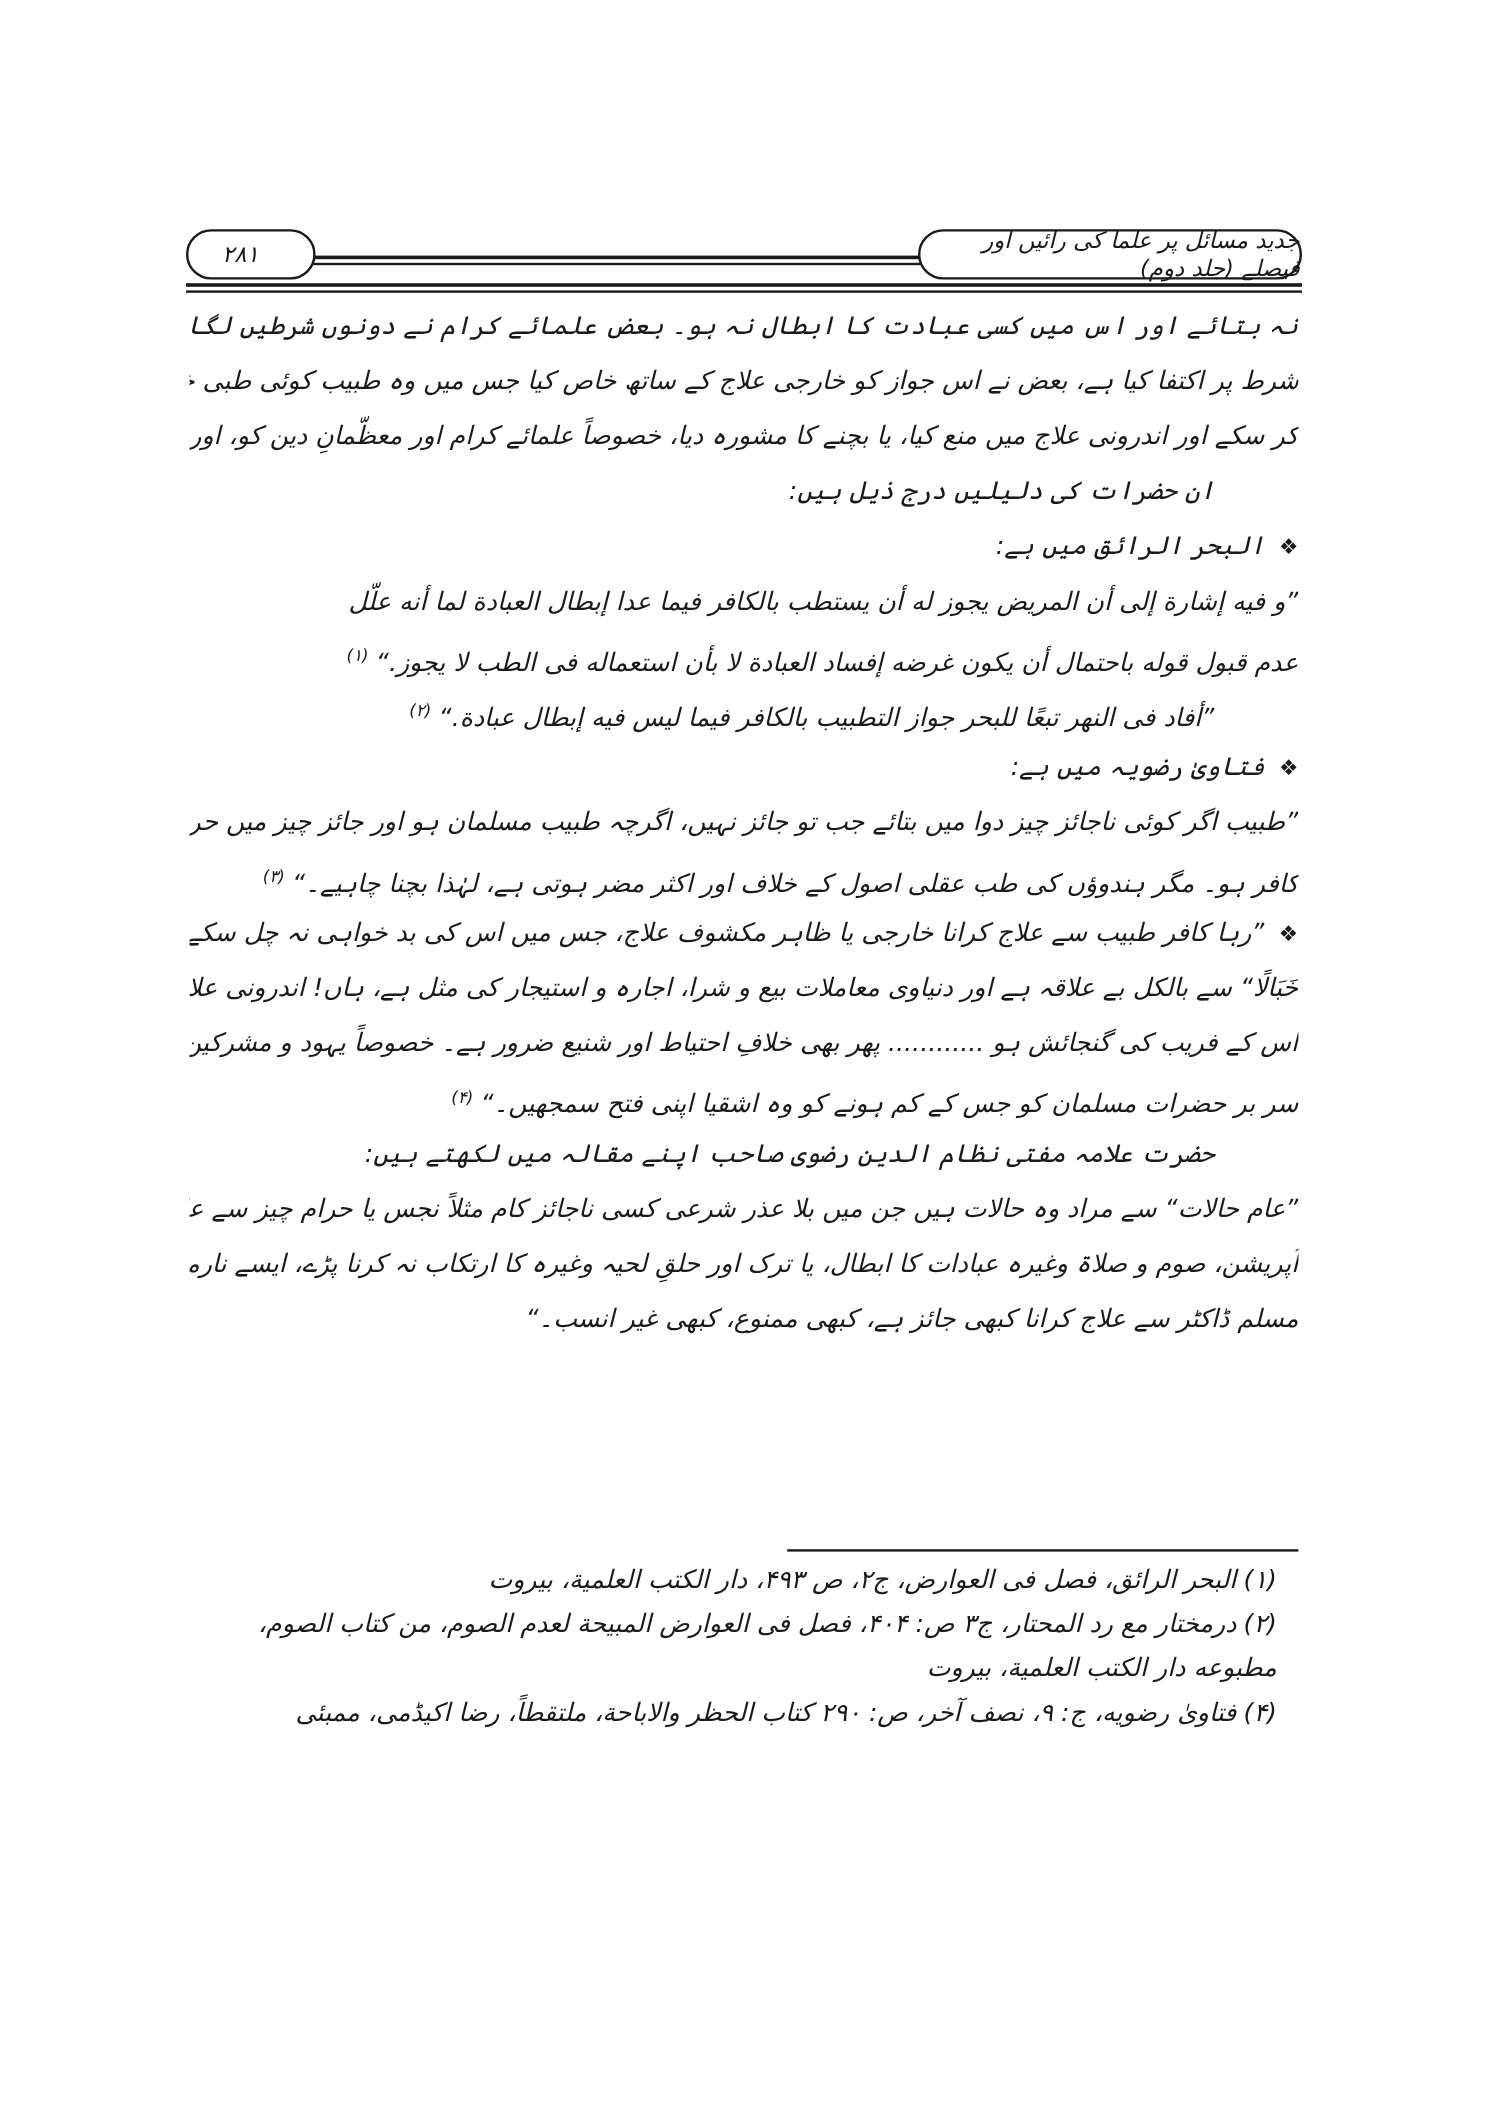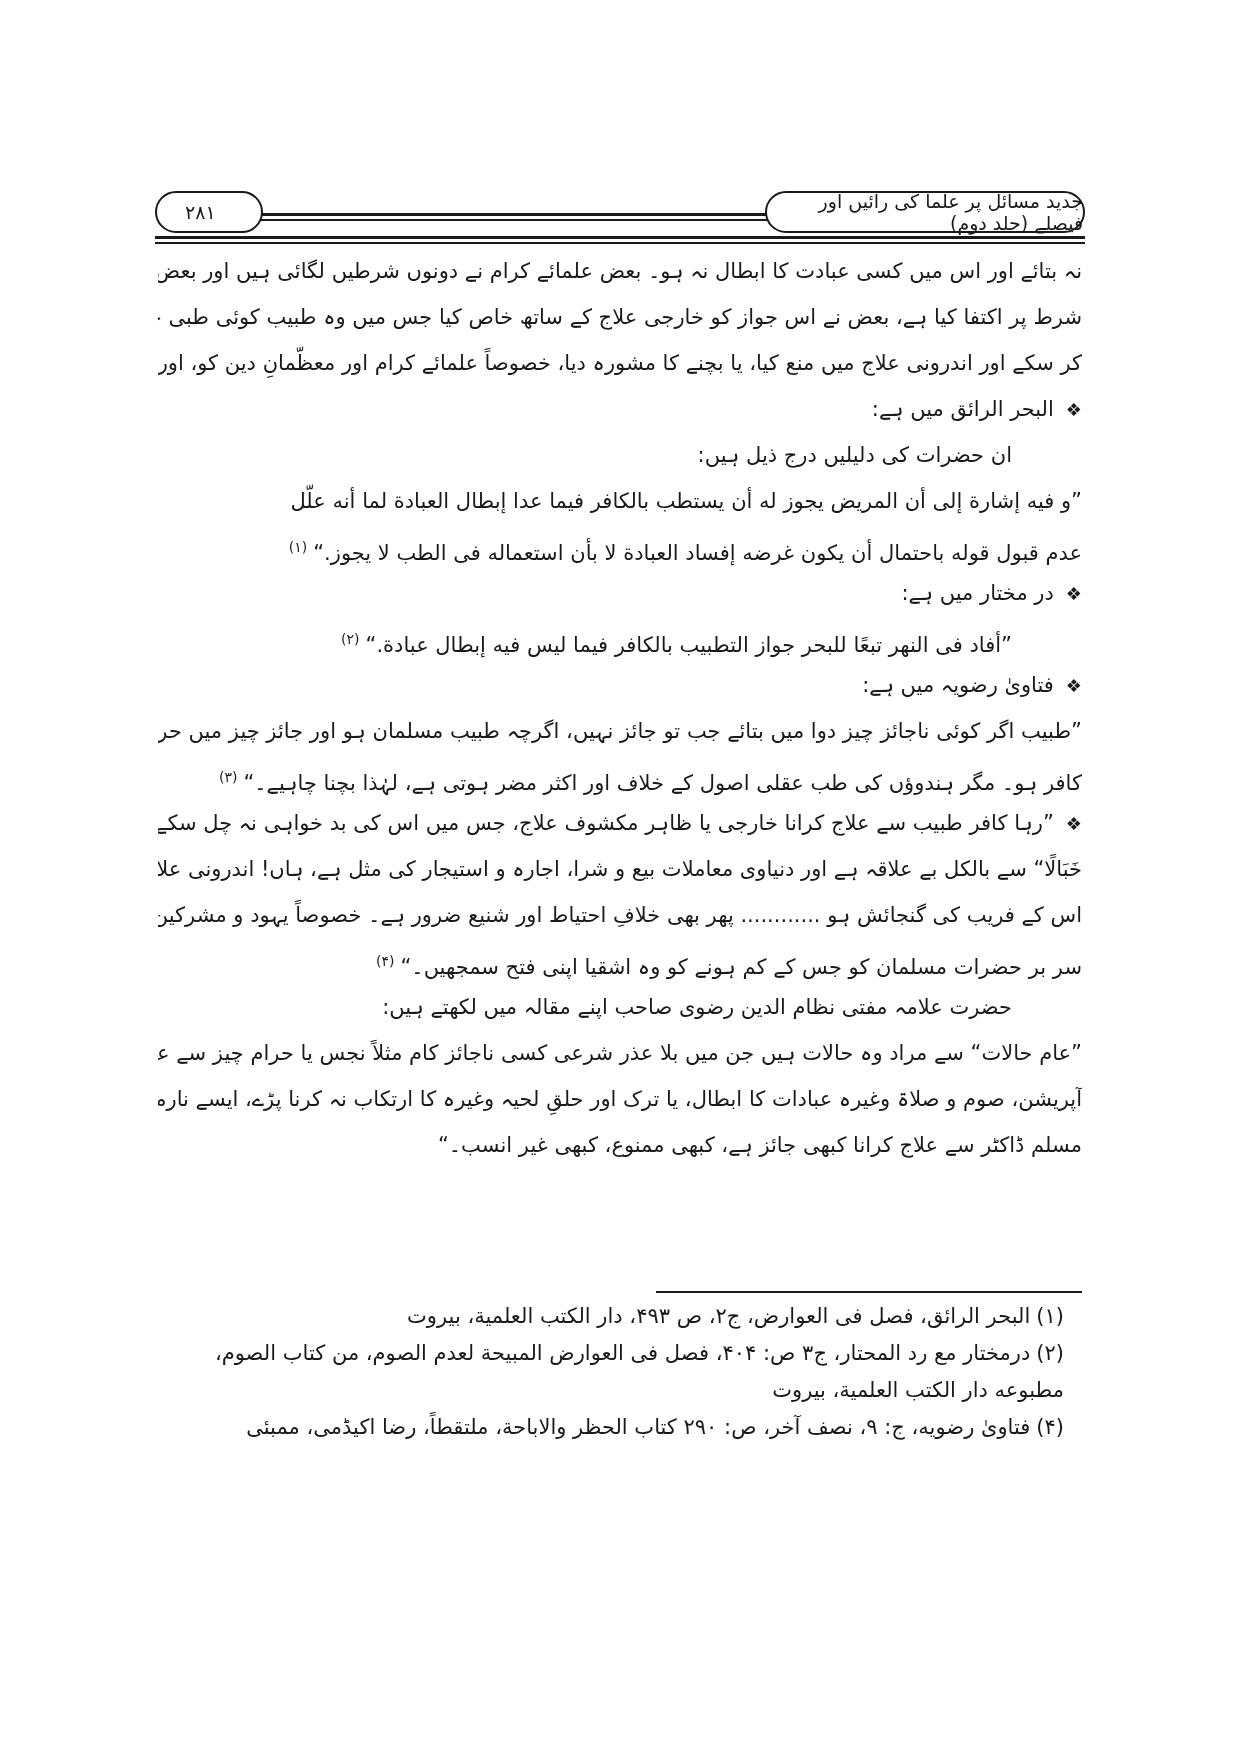--- a/index.html
+++ b/index.html
@@ -1,18 +1,18 @@
 <!DOCTYPE html>
 <html><head>
 <meta charset="utf-8">
 <style>
   html, body { margin: 0; padding: 0; background: #ffffff; }
   body { width: 1240px; height: 1754px; position: relative; overflow: hidden;
          font-family: "DejaVu Sans", sans-serif; color: #1a1a1a; }
-  .page { position: absolute; left: 0; top: 0; width: 1240px; height: 1754px; }
+  .page { position: absolute; left: 0; top: 0; width: 1240px; height: 1754px; font-style: italic; }
 
   
   .hdr { position: absolute; left: 155px; top: 191px; width: 930px; height: 44px; }
   .pill { position: absolute; top: 0; height: 42px; border: 2px solid #1a1a1a; border-radius: 22px;
           background: #fff; display: flex; align-items: center; box-sizing: border-box; }
   .pill.left { left: 0; width: 108px; justify-content: flex-start; padding-left: 28px; }
   .pill.right { right: 0; width: 320px; justify-content: flex-start; direction: rtl; }
   .pill span { font-size: 19px; }
   .hdr-rule { position: absolute; left: 106px; right: 318px; top: 22px; height: 8px;
               border-top: 3px solid #1a1a1a; border-bottom: 2px solid #1a1a1a; box-sizing: border-box; }
@@ -49,27 +49,26 @@
       <span>جدید مسائل پر علما کی رائیں اور فیصلے (جلد دوم)</span>
     </div>
   </div>
   <div class="full-rule"></div>
 
   <div class="body">
     <div class="line">نہ بتائے اور اس میں کسی عبادت کا ابطال نہ ہو۔ بعض علمائے کرام نے دونوں شرطیں لگائی ہیں اور بعض نے صرف ایک ہی</div>
     <div class="line">شرط پر اکتفا کیا ہے، بعض نے اس جواز کو خارجی علاج کے ساتھ خاص کیا جس میں وہ طبیب کوئی طبی خیانت اور بد خواہی نہ</div>
     <div class="line">کر سکے اور اندرونی علاج میں منع کیا، یا بچنے کا مشورہ دیا، خصوصاً علمائے کرام اور معظّمانِ دین کو، اور بہر حال ان سے احتیاط و</div>
 
+    <div class="line indent">ان حضرات کی دلیلیں درج ذیل ہیں:</div>
+
     <div class="line bullet"><span>البحر الرائق میں ہے:</span></div>
-
-    <div class="line indent">ان حضرات کی دلیلیں درج ذیل ہیں:</div>
     <div class="line arabic">”و فیه إشارة إلى أن المريض يجوز له أن يستطب بالكافر فيما عدا إبطال العبادة لما أنه علّل</div>
     <div class="line arabic"><span>عدم قبول قوله باحتمال أن يكون غرضه إفساد العبادة لا بأن استعماله فى الطب لا يجوز.“</span><span class="fnref">(۱)</span></div>
 
-    <div class="line bullet"><span>در مختار میں ہے:</span></div>
     <div class="line arabic indent"><span>”أفاد فى النهر تبعًا للبحر جواز التطبيب بالكافر فيما ليس فيه إبطال عبادة.“</span><span class="fnref">(۲)</span></div>
 
     <div class="line bullet"><span>فتاویٰ رضویہ میں ہے:</span></div>
     <div class="line">”طبیب اگر کوئی ناجائز چیز دوا میں بتائے جب تو جائز نہیں، اگرچہ طبیب مسلمان ہو اور جائز چیز میں حرج نہیں، اگرچہ</div>
     <div class="line"><span>کافر ہو۔ مگر ہندوؤں کی طب عقلی اصول کے خلاف اور اکثر مضر ہوتی ہے، لہٰذا بچنا چاہیے۔“</span><span class="fnref">(۳)</span></div>
 
     <div class="line bullet"><span>”رہا کافر طبیب سے علاج کرانا خارجی یا ظاہر مکشوف علاج، جس میں اس کی بد خواہی نہ چل سکے وہ تو ”لَا يَأْلُوْنَكُمْ</span></div>
     <div class="line">خَبَالًا“ سے بالکل بے علاقہ ہے اور دنیاوی معاملات بیع و شرا، اجارہ و استیجار کی مثل ہے، ہاں! اندرونی علاج جس میں</div>
     <div class="line">اس کے فریب کی گنجائش ہو ............ پھر بھی خلافِ احتیاط اور شنیع ضرور ہے۔ خصوصاً یہود و مشرکین سے</div>
     <div class="line"><span>سر بر حضرات مسلمان کو جس کے کم ہونے کو وہ اشقیا اپنی فتح سمجھیں۔“</span><span class="fnref">(۴)</span></div>

